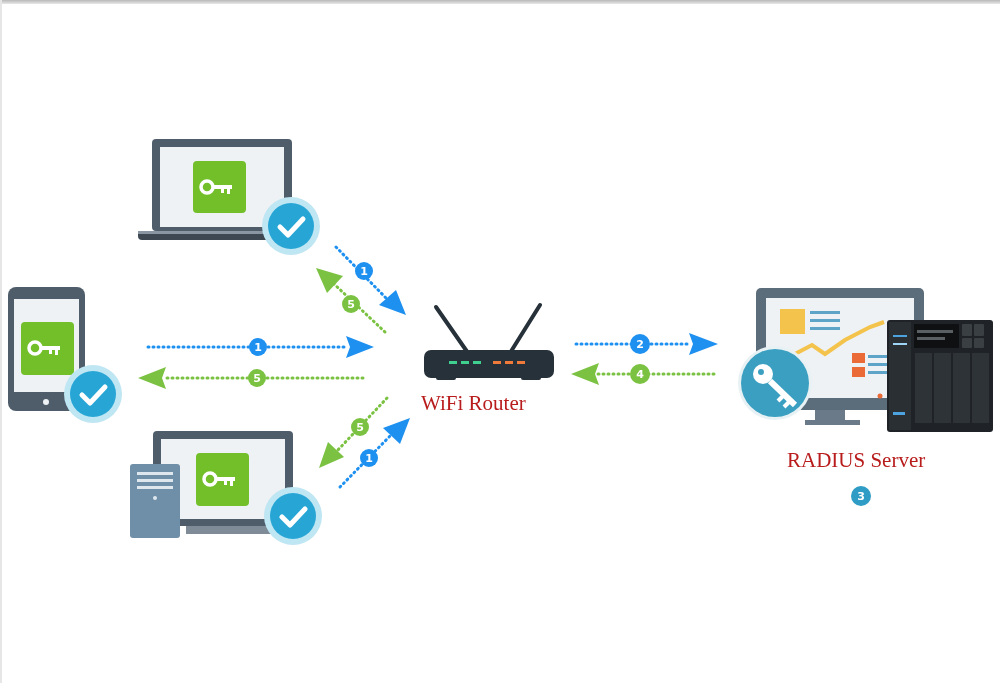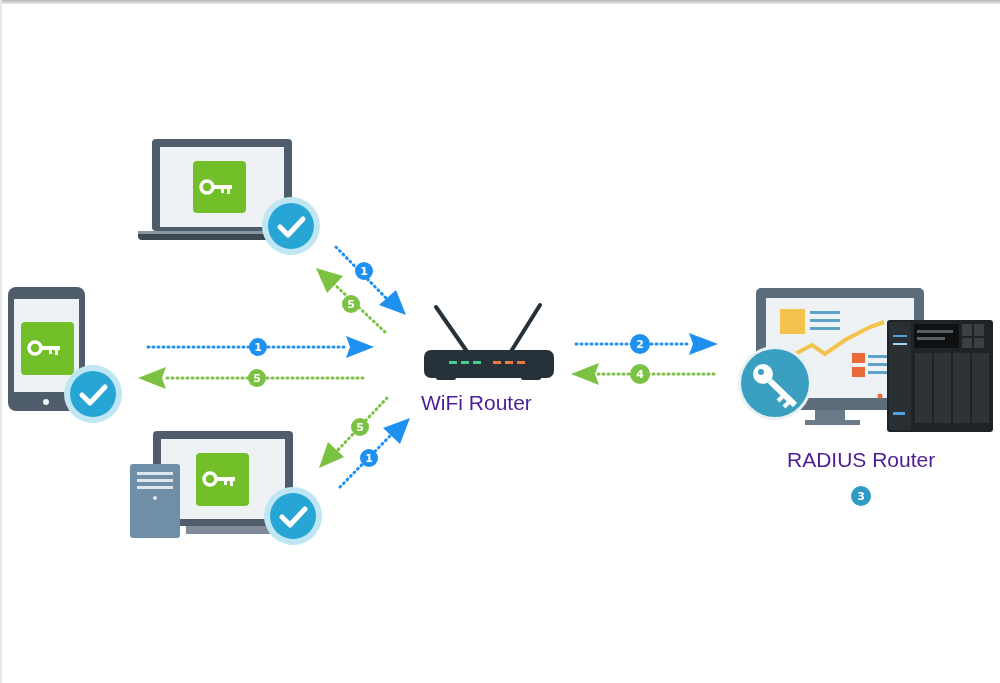--- a/index.html
+++ b/index.html
@@ -6,22 +6,22 @@
   body {
     width: 1000px; height: 683px; overflow: hidden; position: relative;
     background: #ffffff;
     font-family: "Liberation Sans", sans-serif;
   }
   .topbar { position: absolute; left: 0; top: 0; width: 1000px; height: 4px;
     background: linear-gradient(#b8b8b8, #e8e8e8); }
   .leftbar { position: absolute; left: 0; top: 0; width: 2px; height: 683px; background: #e6e6e6; }
   svg.diagram { position: absolute; left: 0; top: 0; }
   .label {
-    position: absolute; font-family: Liberation Sans, sans-serif;
-    color: #4c1d95; font-size: 21px; white-space: nowrap; text-align: right;
+    position: absolute; font-family: Liberation Serif, serif;
+    color: #b91c1c; font-size: 21px; white-space: nowrap; text-align: right;
   }
   .badge-text { font-family: "DejaVu Sans", sans-serif; font-size: 11px; font-weight: bold; fill: #fff; }
 </style>
 </head>
 <body>
 
 <div class="topbar"></div>
 <div class="leftbar"></div>
 
 <svg class="diagram" width="1000" height="683" viewBox="0 0 1000 683">
@@ -217,13 +217,13 @@
     <text class="badge-text" x="640" y="378" text-anchor="middle">4</text>
   </g>
 
   <g>
     <circle cx="861" cy="496" r="10" fill="#2e9cc4"></circle>
     <text class="badge-text" x="861" y="500" text-anchor="middle">3</text>
   </g>
 </svg>
 
 <div class="label" style="left:421px; top:391px;">WiFi Router</div>
-<div class="label" style="left:787px; top:448px;">RADIUS Router</div>
+<div class="label" style="left:787px; top:448px;">RADIUS Server</div>
 
 </body></html>

